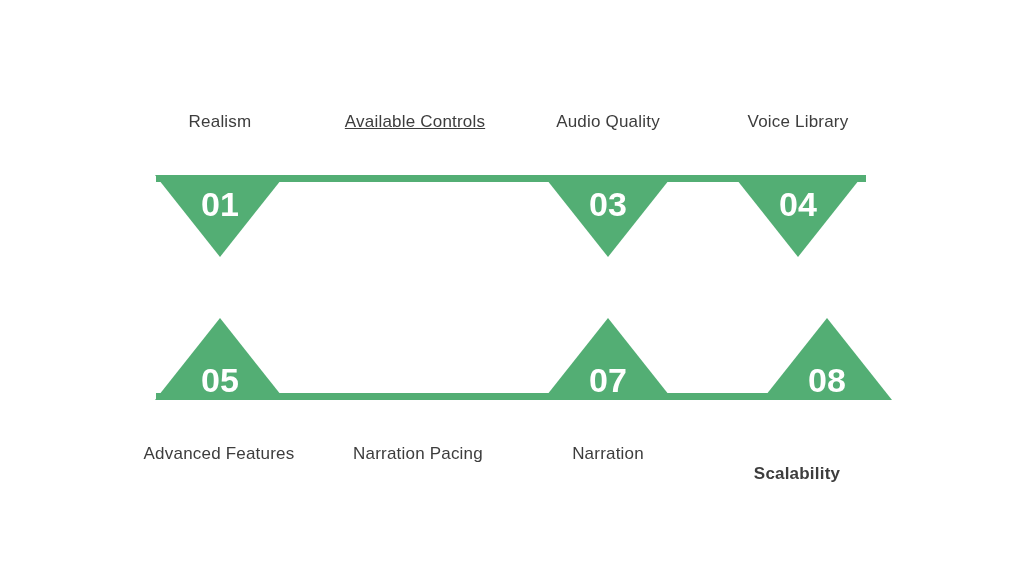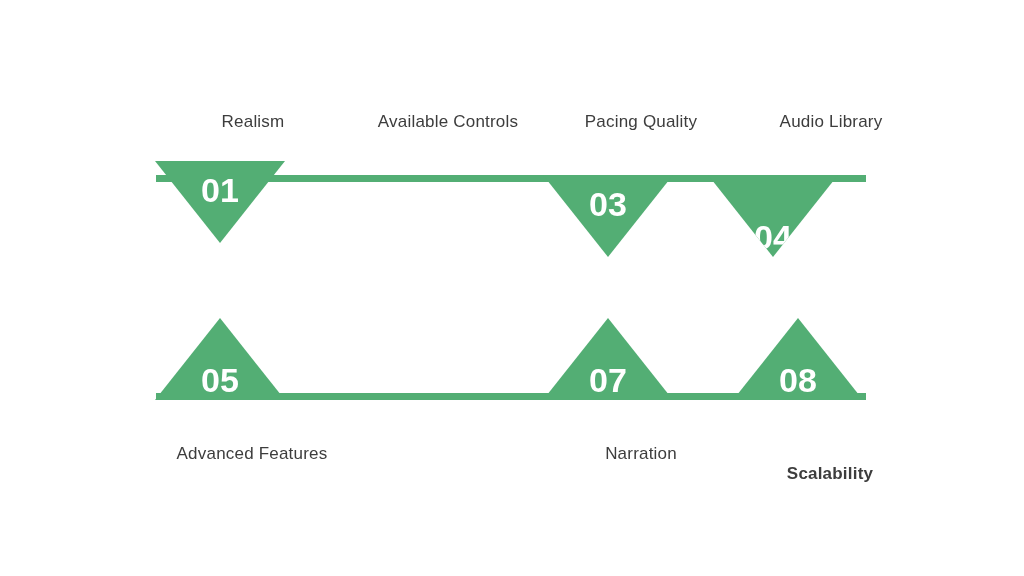--- a/index.html
+++ b/index.html
@@ -15,21 +15,20 @@
     font-family: "Liberation Sans", sans-serif;
     overflow: hidden;
   }
   .step-label {
     position: absolute;
     transform: translateX(-50%);
     font-size: 17px;
     color: #3d3d3d;
     white-space: nowrap;
     letter-spacing: 0.2px;
-    margin-left: 33px;
   }
   .band {
     position: absolute;
     background: var(--green, #53ae74);
   }
   .tri {
     position: absolute;
     width: 130px;
     height: 82px;
     background: var(--green, #53ae74);
@@ -49,45 +48,46 @@
     clip-path: polygon(50% 0, 0 100%, 100% 100%);
     align-items: flex-end;
   }
 </style>
 </head>
 <body>
 
 <div class="canvas">
 
   <div class="step-label" style="left:220px; top:112px;">Realism</div>
-  <div class="step-label" style="left:415px; top:112px;">Available Controls</div>
-  <div class="step-label" style="left:608px; top:112px;">Pacing Quality</div>
-  <div class="step-label" style="left:798px; top:112px;">Audio Library</div>
+  <div class="step-label" style="left:415px; top:112px;text-decoration:underline;">Available Controls</div>
+  <div class="step-label" style="left:608px; top:112px;">Audio Quality</div>
+  <div class="step-label" style="left:798px; top:112px;">Voice Library</div>
 
   <div class="band" style="left:156px; top:175px; width:710px; height:7px;"></div>
 
-  <div class="tri down" style="left:155px; top:161px;">
+  <div class="tri down" style="left:155px; top:175px;">
     <span>01</span>
   </div>
   <div class="tri down" style="left:543px; top:175px;">
     <span>03</span>
   </div>
-  <div class="tri down" style="left:708px; top:175px;align-items:flex-end;">
+  <div class="tri down" style="left:733px; top:175px;">
     <span>04</span>
   </div>
 
   <div class="tri up" style="left:155px; top:318px;">
     <span>05</span>
   </div>
   <div class="tri up" style="left:543px; top:318px;">
     <span>07</span>
   </div>
-  <div class="tri up" style="left:733px; top:318px;">
+  <div class="tri up" style="left:762px; top:318px;">
     <span>08</span>
   </div>
 
   <div class="band" style="left:156px; top:393px; width:710px; height:7px;"></div>
 
   <div class="step-label" style="left:219px; top:444px;">Advanced Features</div>
+  <div class="step-label" style="left:418px; top:444px;">Narration Pacing</div>
   <div class="step-label" style="left:608px; top:444px;">Narration</div>
   <div class="step-label" style="left:797px; top:464px;font-weight:bold;">Scalability</div>
 
 </div>
 
 </body></html>

